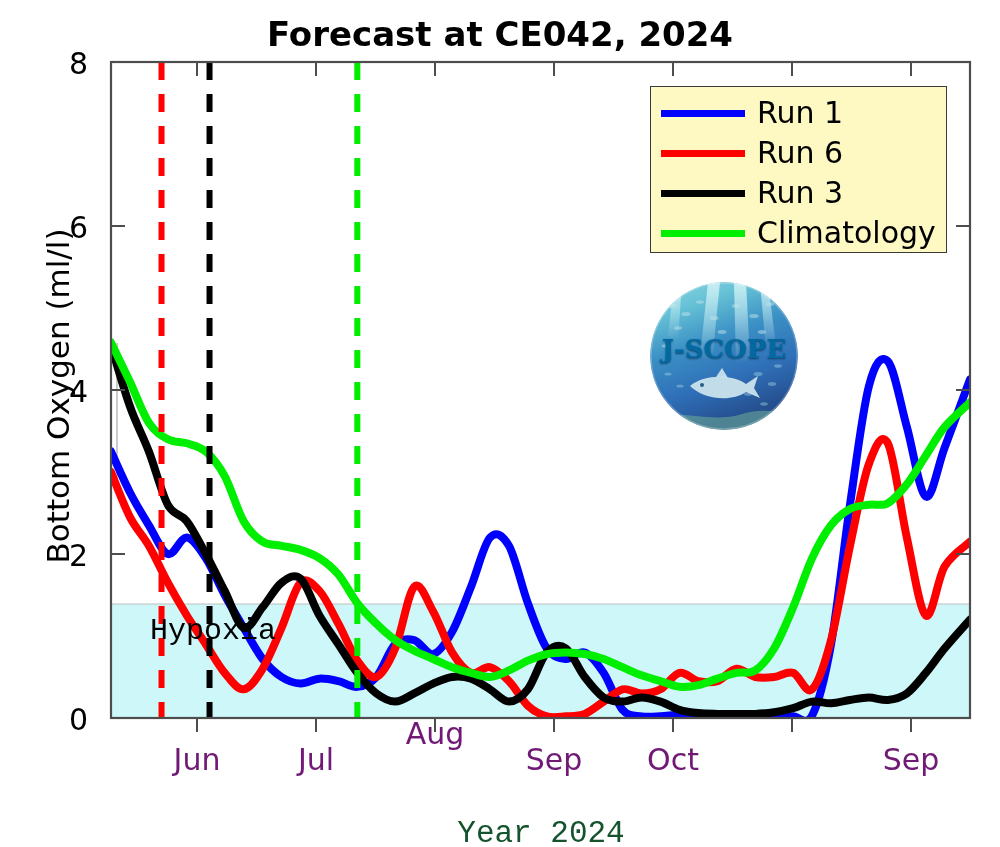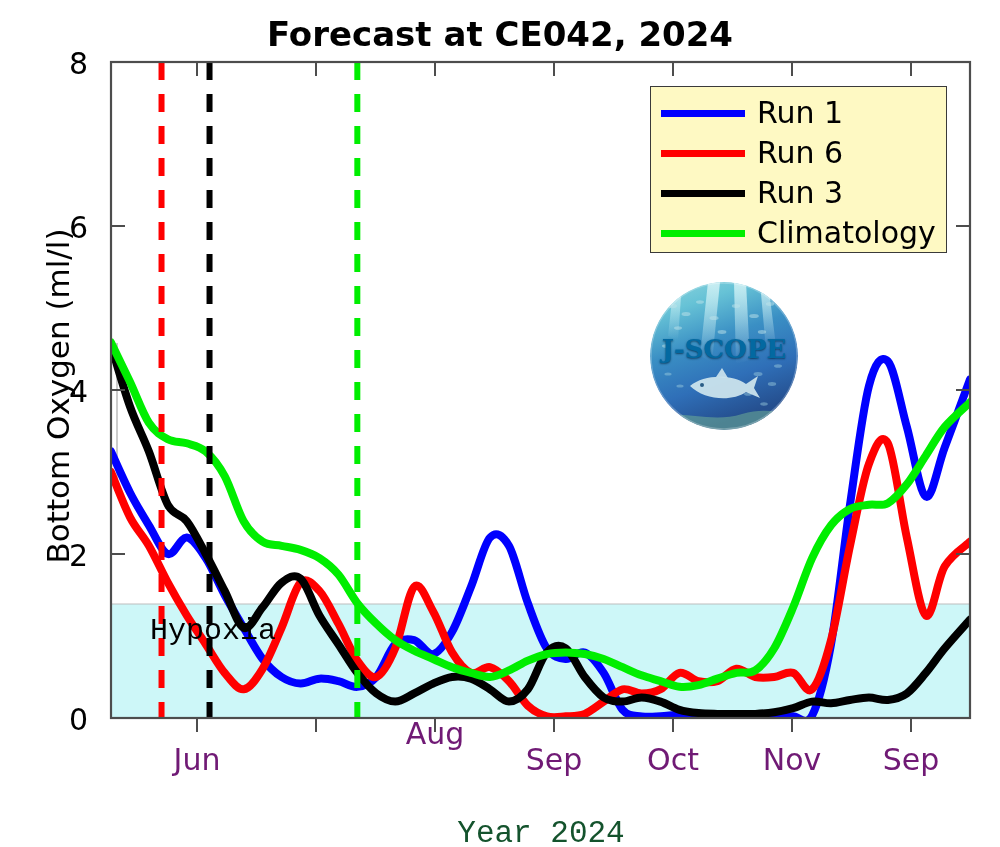--- a/index.html
+++ b/index.html
@@ -71,24 +71,24 @@
   <div id="ylabel">Bottom Oxygen (ml/l)</div>
   <div id="xlabel">Year 2024</div>
 
   <div class="ytick-label" style="left:28px;top:46px;">8</div>
   <div class="ytick-label" style="left:28px;top:210px;">6</div>
   <div class="ytick-label" style="left:28px;top:374px;">4</div>
   <div class="ytick-label" style="left:28px;top:538px;">2</div>
   <div class="ytick-label" style="left:28px;top:702px;">0</div>
 
   <div class="xtick-label" style="left:137px;top:742px;">Jun</div>
+  <div class="xtick-label" style="left:256px;top:742px;">Jul</div>
   <div class="xtick-label" style="left:375px;top:716px;">Aug</div>
   <div class="xtick-label" style="left:613px;top:742px;">Oct</div>
   <div class="xtick-label" style="left:494px;top:742px;">Sep</div>
-  <div class="xtick-label" style="left:732px;top:742px;">Nov</div>
   <div class="xtick-label" style="left:851px;top:742px;">Sep</div>
 
   <svg id="plot-svg" width="1000" height="847">
     <defs>
       <clipPath id="plotclip">
           <rect x="111" y="62" width="859" height="656"></rect>
         </clipPath>
     </defs>
     <rect id="hypoxia-band" x="111" y="604" width="859" height="114" fill="#cdf7f8" stroke="none"></rect>
     <line x1="111" y1="604" x2="970" y2="604" stroke="#bdbdbd" stroke-width="1.2"></line>

